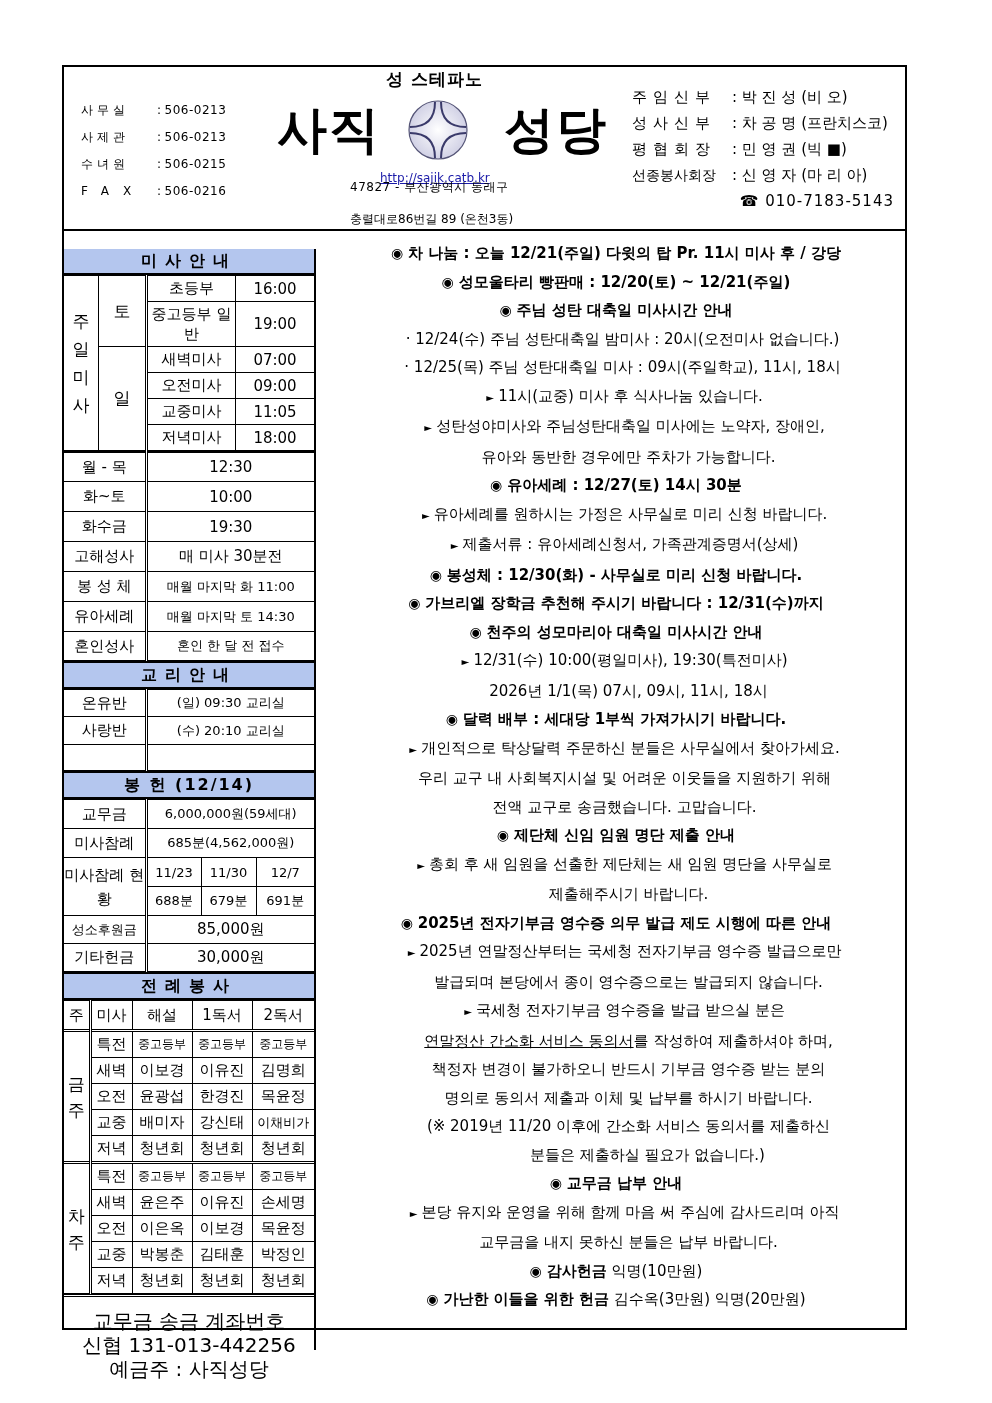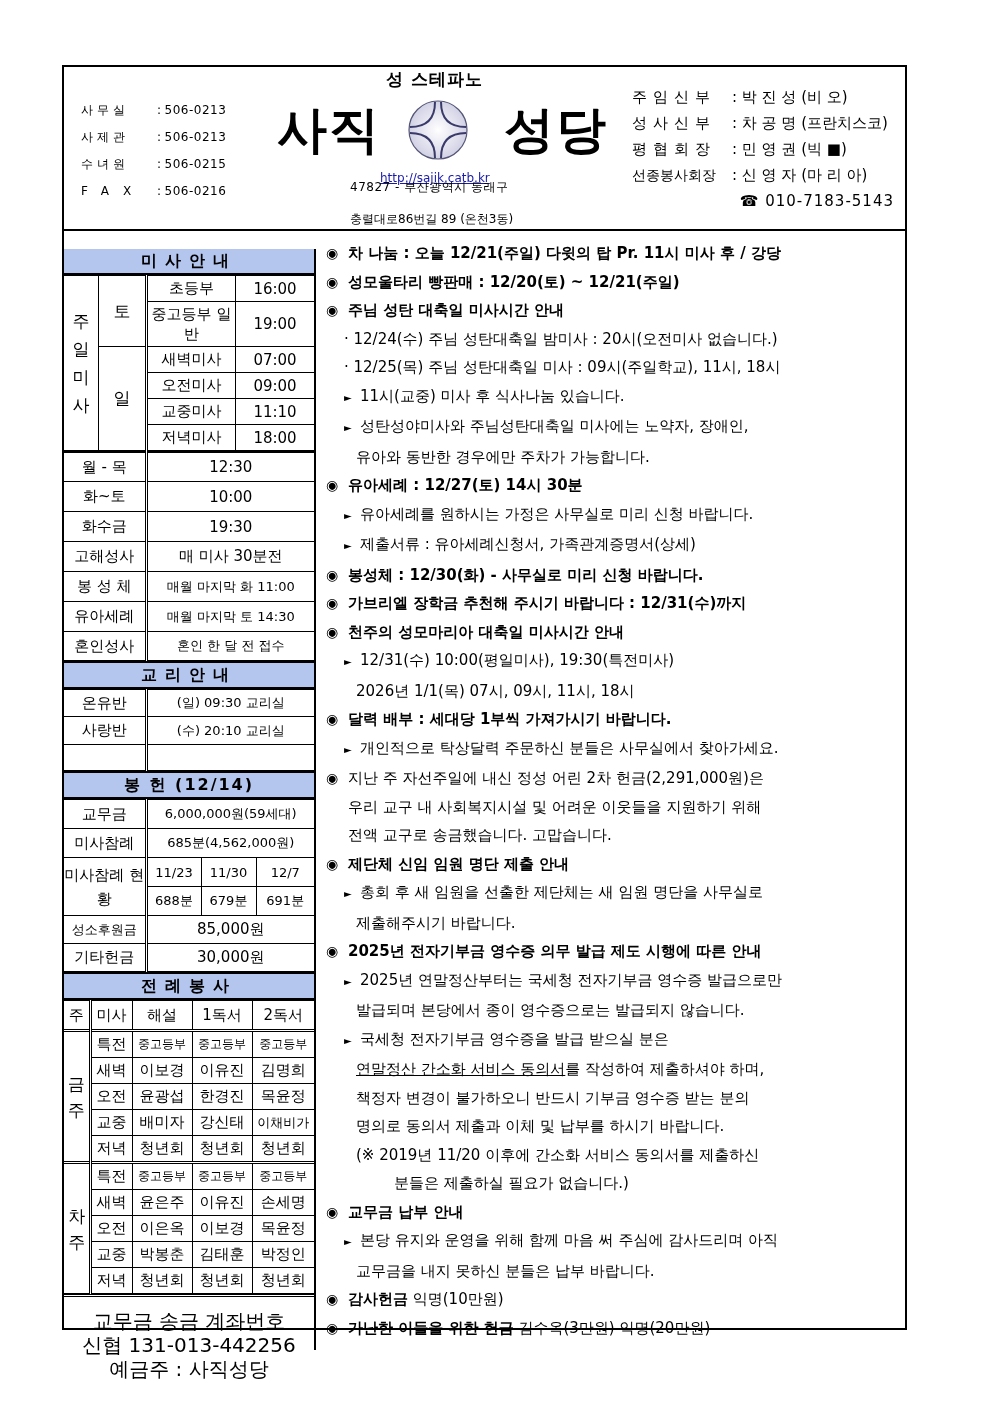--- a/index.html
+++ b/index.html
@@ -27,21 +27,21 @@
   .sec-head.first { border-top:none; }
   table { border-collapse:collapse; width:100%; }
   td { border:1px solid #000; text-align:center; font-size:15px; padding:0; height:25px; white-space:nowrap; }
   .tl td:first-child { border-left:none; }
   .tl td:last-child { border-right:none; }
   .dbl-r { border-right:3px double #000 !important; }
   .small { font-size:13px; }
   .xs { font-size:12px; }
   .account { text-align:center; font-size:20px; line-height:24px; padding-top:12px; border-top:3px double #000; }
   .right { position:absolute; left:252px; top:162px; width:589px; height:1101px; }
-  .notice { position:absolute; left:10px; top:10px; width:575px; font-size:15px; line-height:28.5px; }
+  .notice { position:absolute; left:10px; top:10px; width:575px; font-size:15px; line-height:28.5px;text-align:center; }
   .line { white-space:nowrap; }
   .b { font-weight:bold; }
   .bullet { display:inline-block; width:22px; font-size:14px; }
   .sub { padding-left:18px; }
   .sub2 { padding-left:30px; }
   .arrow { display:inline-block; width:16px; font-size:10px; }
   .u { text-decoration:underline; }
   .indent3 { padding-left:68px; }
 </style>
 </head>
@@ -112,21 +112,21 @@
         <td rowspan="4" class="dbl-r" style="font-size:17px">일</td>
         <td>새벽미사</td>
         <td>07:00</td>
       </tr>
       <tr>
         <td>오전미사</td>
         <td>09:00</td>
       </tr>
       <tr>
         <td>교중미사</td>
-        <td>11:10</td>
+        <td>11:05</td>
       </tr>
       <tr>
         <td>저녁미사</td>
         <td>18:00</td>
       </tr>
     </tbody>
       </table>
     <table class="tl" style="border-top:2px solid #000">
       <colgroup>
           <col style="width:82px">
@@ -267,21 +267,21 @@
             <td>강신태</td>
             <td class="small">이채비가</td>
           </tr>
       <tr style="border-bottom:3px double #000">
             <td>저녁</td>
             <td>청년회</td>
             <td>청년회</td>
             <td>청년회</td>
           </tr>
       <tr>
-        <td rowspan="5" class="dbl-r" style="white-space:normal;font-size:17px;line-height:26px;"><span style="display:inline-block;width:18px;word-break:break-all;text-align:right;">차주</span></td>
+        <td rowspan="5" class="dbl-r" style="white-space:normal;font-size:17px;line-height:26px;"><span style="display:inline-block;width:18px;word-break:break-all;">차주</span></td>
         <td>특전</td>
             <td class="xs">중고등부</td>
             <td class="xs">중고등부</td>
             <td class="xs">중고등부</td>
       </tr>
       <tr>
             <td>새벽</td>
             <td>윤은주</td>
             <td>이유진</td>
             <td>손세명</td>
@@ -331,21 +331,20 @@
 
       <div class="line b"><span class="bullet">◉</span><span>봉성체 : 12/30(화) - 사무실로 미리 신청 바랍니다.</span></div>
       <div class="line b"><span class="bullet">◉</span><span>가브리엘 장학금 추천해 주시기 바랍니다 : 12/31(수)까지</span></div>
       <div class="line b"><span class="bullet">◉</span><span>천주의 성모마리아 대축일 미사시간 안내</span></div>
       <div class="line sub"><span class="arrow">►</span><span>12/31(수) 10:00(평일미사), 19:30(특전미사)</span></div>
       <div class="line sub2">2026년 1/1(목) 07시, 09시, 11시, 18시</div>
 
       <div class="line b"><span class="bullet">◉</span><span>달력 배부 : 세대당 1부씩 가져가시기 바랍니다.</span></div>
       <div class="line sub"><span class="arrow">►</span><span>개인적으로 탁상달력 주문하신 분들은 사무실에서 찾아가세요.</span></div>
 
-      <div class="line"><span class="bullet">◉</span><span>지난 주 자선주일에 내신 정성 어린 2차 헌금(2,291,000원)은</span></div>
       <div class="line" style="padding-left:22px">우리 교구 내 사회복지시설 및 어려운 이웃들을 지원하기 위해</div>
       <div class="line" style="padding-left:22px">전액 교구로 송금했습니다. 고맙습니다.</div>
 
       <div class="line b"><span class="bullet">◉</span><span>제단체 신임 임원 명단 제출 안내</span></div>
       <div class="line sub"><span class="arrow">►</span><span>총회 후 새 임원을 선출한 제단체는 새 임원 명단을 사무실로</span></div>
       <div class="line sub2">제출해주시기 바랍니다.</div>
 
       <div class="line b"><span class="bullet">◉</span><span>2025년 전자기부금 영수증 의무 발급 제도 시행에 따른 안내</span></div>
       <div class="line sub"><span class="arrow">►</span><span>2025년 연말정산부터는 국세청 전자기부금 영수증 발급으로만</span></div>
       <div class="line sub2">발급되며 본당에서 종이 영수증으로는 발급되지 않습니다.</div>

